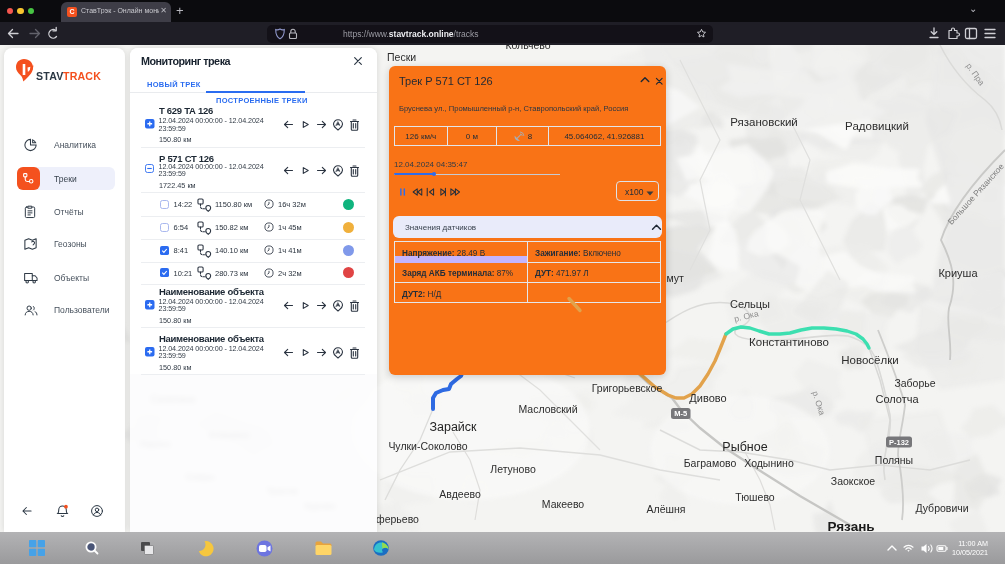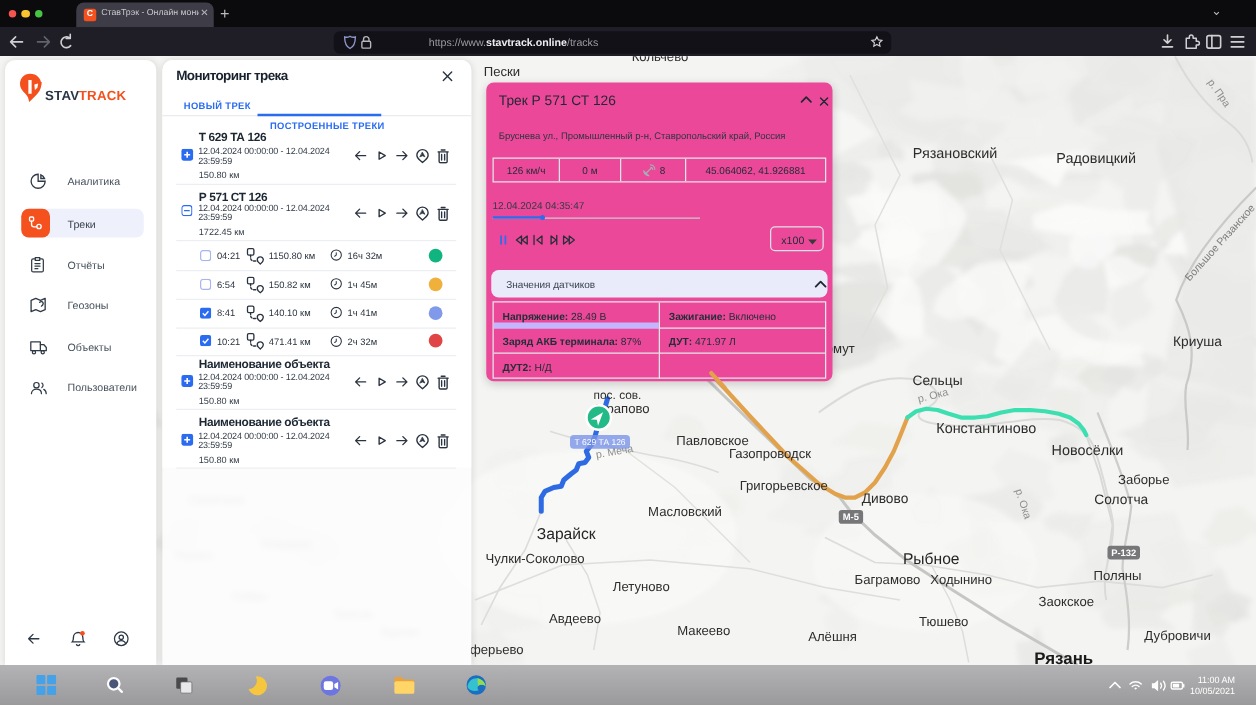--- a/index.html
+++ b/index.html
@@ -48,21 +48,21 @@
 .sub { position:absolute; left:0; width:247px; height:15px; }
 .sub .cb { position:absolute; left:30px; top:3px; }
 .sub .t1 { position:absolute; left:43.5px; top:3.5px; font-size:7.5px; color:#2b343f; }
 .sub .ric { position:absolute; left:67px; top:1px; }
 .sub .t2 { position:absolute; left:85px; top:3.5px; font-size:7.5px; color:#2b343f; }
 .sub .clk { position:absolute; left:133.5px; top:2.5px; }
 .sub .t3 { position:absolute; left:148px; top:3.5px; font-size:7.5px; color:#2b343f; }
 .sub .dot { position:absolute; left:212.5px; top:2px; width:11px; height:11px; border-radius:50%; }
 
 
-#popup { position:absolute; left:389px; top:66px; width:277px; height:239px; background:#ec4899; border-radius:6px; box-shadow:0 2px 8px rgba(0,0,0,0.18); }
+#popup { position:absolute; left:389px; top:66px; width:277px; height:309px; background:#f97316; border-radius:6px; box-shadow:0 2px 8px rgba(0,0,0,0.18); }
 #popup .hdr { position:absolute; left:10px; top:9px; font-size:11px; color:#1f2834; }
 #popup .addr { position:absolute; left:10px; top:38px; font-size:7.6px; color:#2c3642; }
 #infogrid { position:absolute; left:5px; top:60px; width:267px; height:20px; border:1px solid #e3e5e9; display:flex; }
 #infogrid div { border-right:1px solid #e3e5e9; display:flex; align-items:center; justify-content:center; font-size:8px; color:#232d38; }
 #infogrid div:last-child { border-right:none; }
 #pdate { position:absolute; left:5px; top:94px; font-size:8px; color:#313b46; }
 #sensbar { position:absolute; left:4px; top:150px; width:269px; height:22px; background:#e9ebfa; border-radius:6px; }
 #sensbar span { position:absolute; left:12px; top:7px; font-size:8px; color:#39424e; }
 #senstable { position:absolute; left:5px; top:175px; width:267px; height:62px; border:1px solid #e5e7eb; font-size:8.2px; color:#242e39; }
 #senstable .cell { position:absolute; padding-top:6.5px; padding-left:7px; }
@@ -427,21 +427,21 @@
   <div class="rkm" style="top:133px;">1722.45 км</div>
   <svg class="ricons abs" style="left:150.5px;top:115.5px;" width="81" height="13" viewBox="0 0 81 13">
       <use href="#acticons"></use>
     </svg>
   <div class="sep" style="top:144px;"></div>
 
   <div class="sub" style="top:148.8px;">
     <svg class="cb" width="9" height="9" viewBox="0 0 12 12">
         <rect x="0.7" y="0.7" width="10.6" height="10.6" rx="2.5" fill="#fff" stroke="#a6b5ee" stroke-width="1.3"></rect>
       </svg>
-    <span class="t1">04:21</span>
+    <span class="t1">14:22</span>
       <svg class="ric" width="15" height="14" viewBox="0 0 16 15">
         <use href="#routeic"></use>
       </svg>
       <span class="t2">1150.80 км</span>
     <svg class="clk" width="10" height="10" viewBox="0 0 12 12">
         <use href="#clockic"></use>
       </svg>
       <span class="t3">16ч 32м</span>
     <span class="dot" style="background:#0fb47e;"></span>
   </div>
@@ -481,21 +481,21 @@
   <div class="sep" style="top:213.5px;"></div>
   <div class="sub" style="top:217.4px;">
     <svg class="cb" width="9" height="9" viewBox="0 0 12 12">
         <rect width="12" height="12" rx="2.5" fill="#2b6bf0"></rect>
         <path d="M3 6.2 L5.2 8.4 L9 4" stroke="#fff" stroke-width="1.5" fill="none"></path>
       </svg>
     <span class="t1">10:21</span>
       <svg class="ric" width="15" height="14" viewBox="0 0 16 15">
         <use href="#routeic"></use>
       </svg>
-      <span class="t2">471.41 км</span>
+      <span class="t2">280.73 км</span>
     <svg class="clk" width="10" height="10" viewBox="0 0 12 12">
         <use href="#clockic"></use>
       </svg>
       <span class="t3">2ч 32м</span>
     <span class="dot" style="background:#e04444;"></span>
   </div>
   <div class="sep" style="top:236.3px;"></div>
 
   <div class="rtitle" style="top:237.5px;">Наименование объекта</div>
   <svg class="abs" style="left:15px;top:252px;" width="9.5" height="9.5" viewBox="0 0 12 12">
@@ -587,21 +587,21 @@
         <path d="M0.5 0.5 L7.5 0.5 L4 4.5 Z" fill="#3a3a3a"></path>
       </svg>
     </div>
   <div id="sensbar">
       <span>Значения датчиков</span>
     <svg class="abs" style="left:258px;top:8px;" width="11" height="7" viewBox="0 0 12 8" fill="none" stroke="#1f2834" stroke-width="1.7" stroke-linecap="round" stroke-linejoin="round">
         <path d="M1.5 6 L6 1.5 L10.5 6"></path>
       </svg>
   </div>
   <div id="senstable">
-    <div class="cell" style="left:0;top:0;width:132px;height:20.7px;border-bottom:5px solid #c4b5fd;"><b>Напряжение:</b> 28.49 В</div>
+    <div class="cell" style="left:0;top:0;width:132px;height:20.7px;border-bottom:7px solid #c4b5fd;"><b>Напряжение:</b> 28.49 В</div>
     <div class="cell" style="left:132px;top:0;width:133px;height:20.7px;border-left:1px solid #e5e7eb;border-bottom:1px solid #e5e7eb;"><b>Зажигание:</b> Включено</div>
     <div class="cell" style="left:0;top:20.7px;width:132px;height:20.7px;border-bottom:1px solid #e5e7eb;"><b>Заряд АКБ терминала:</b> 87%</div>
     <div class="cell" style="left:132px;top:20.7px;width:133px;height:20.7px;border-left:1px solid #e5e7eb;border-bottom:1px solid #e5e7eb;"><b>ДУТ:</b> 471.97 Л</div>
     <div class="cell" style="left:0;top:41.4px;width:132px;height:19.3px;"><b>ДУТ2:</b> Н/Д</div>
     <div class="cell" style="left:132px;top:41.4px;width:133px;height:19.3px;border-left:1px solid #e5e7eb;"></div>
   </div>
 </div>
 
 <svg class="abs" style="left:560px;top:290px;width:40px;height:30px;z-index:30;" viewBox="0 0 40 30">
     <path d="M9 8.5 L20 20.5" stroke="#e2a24b" stroke-width="3.4" stroke-linecap="round"></path>

